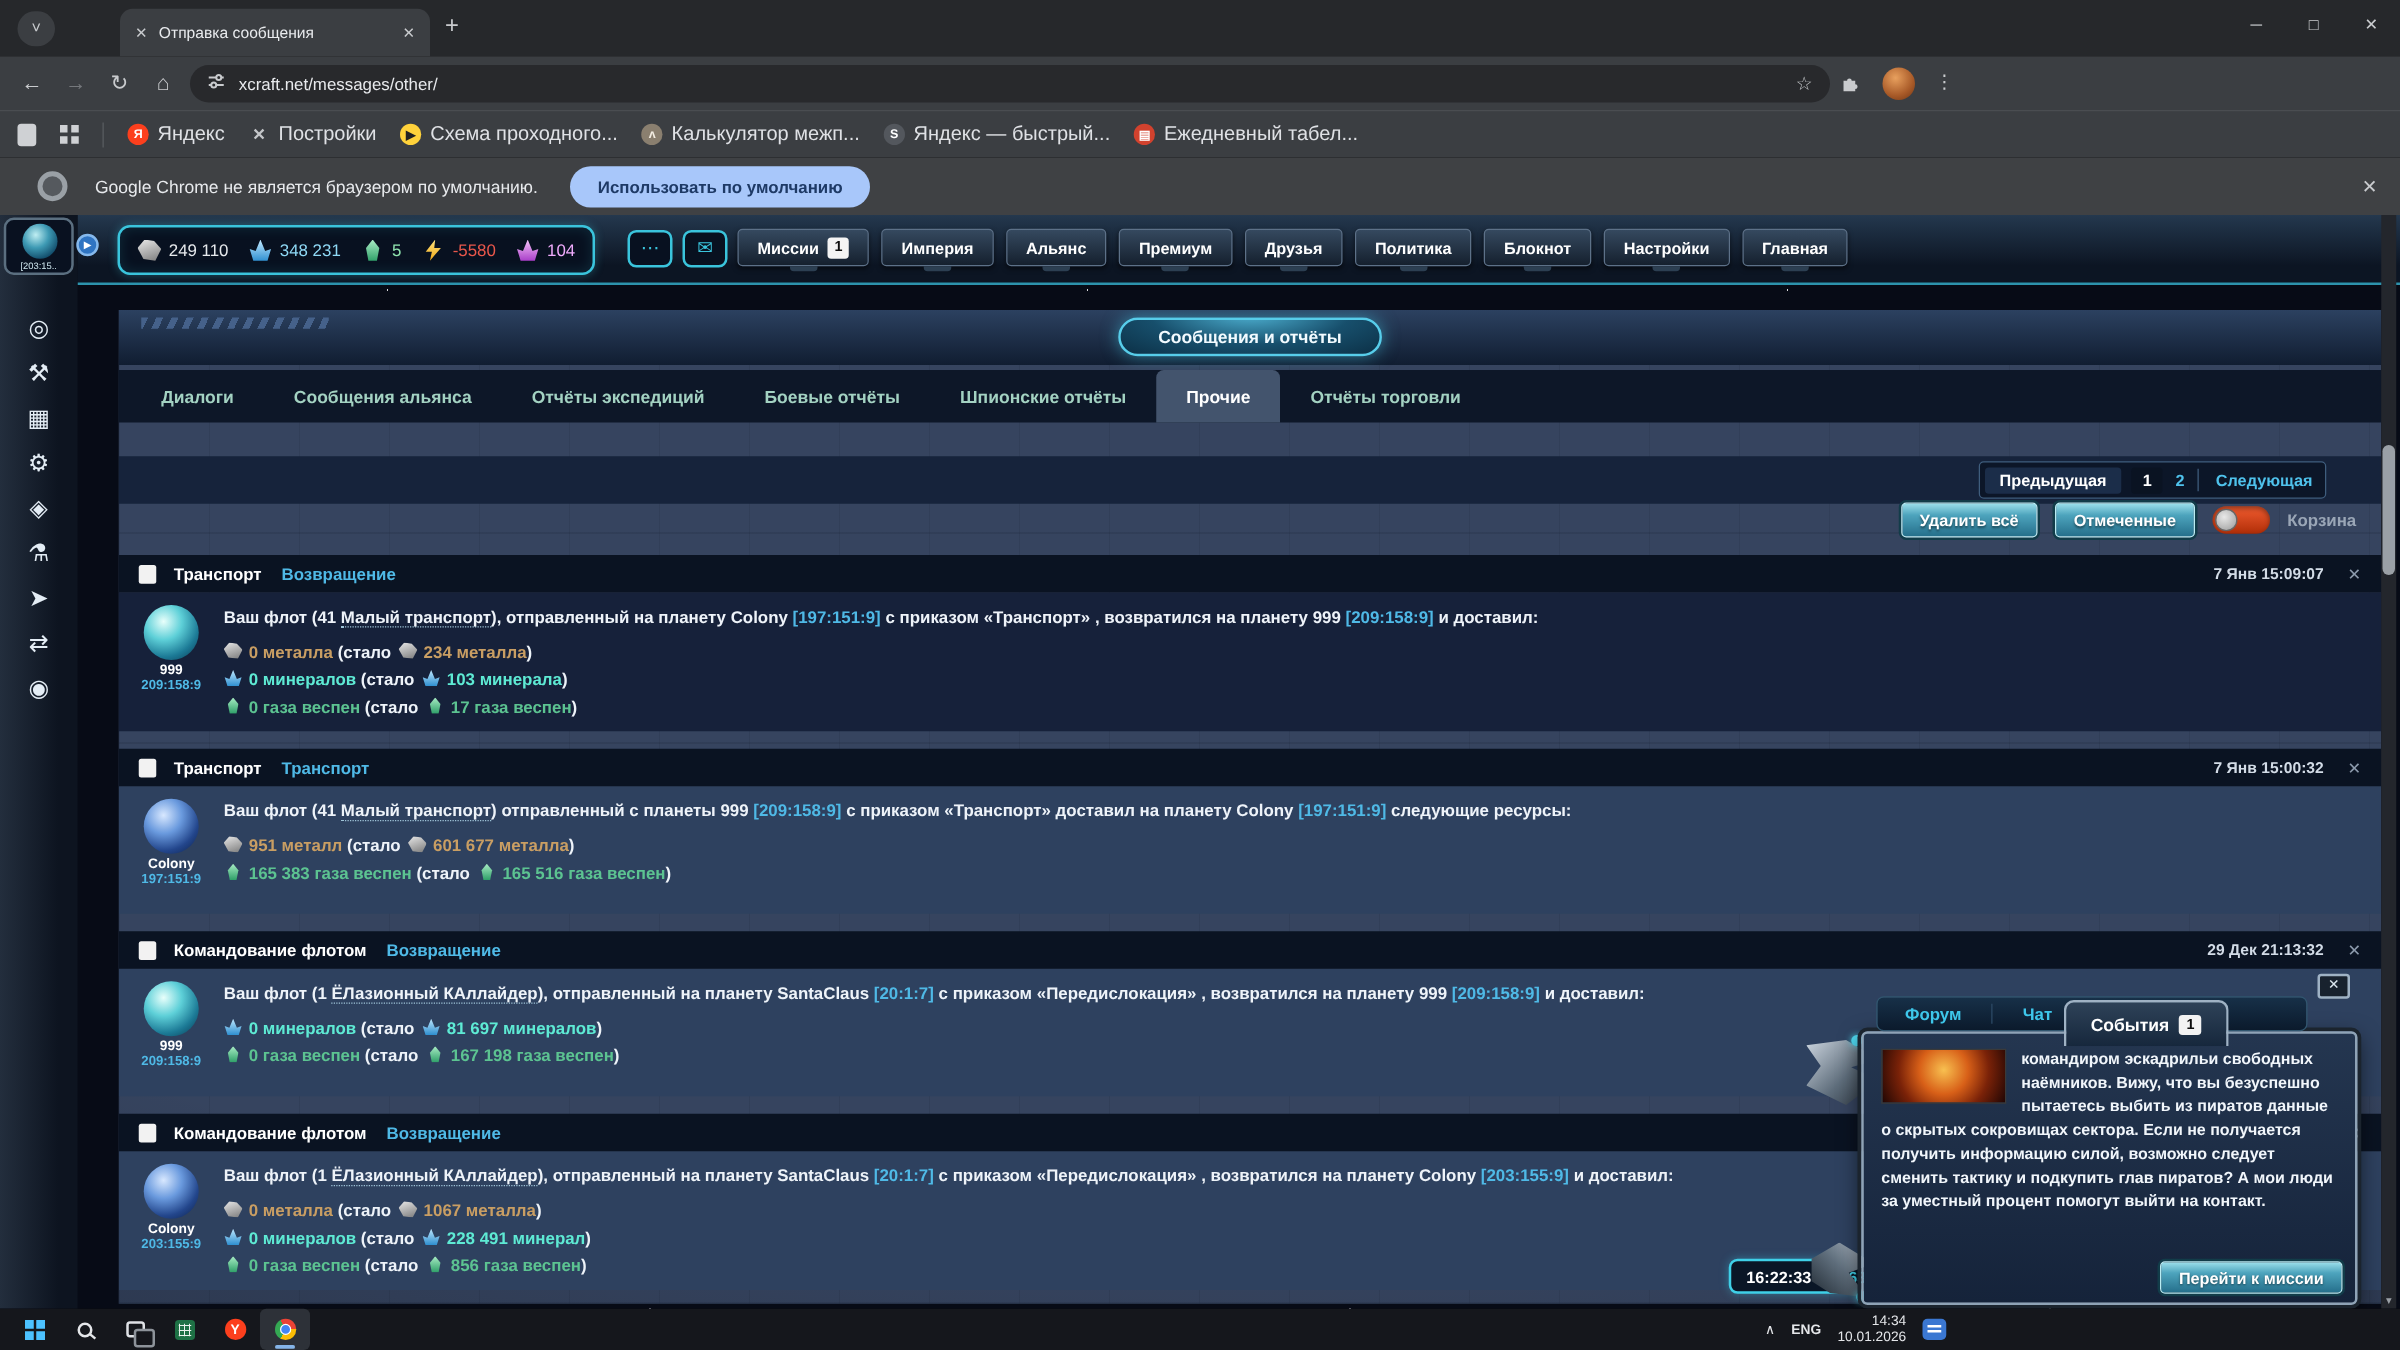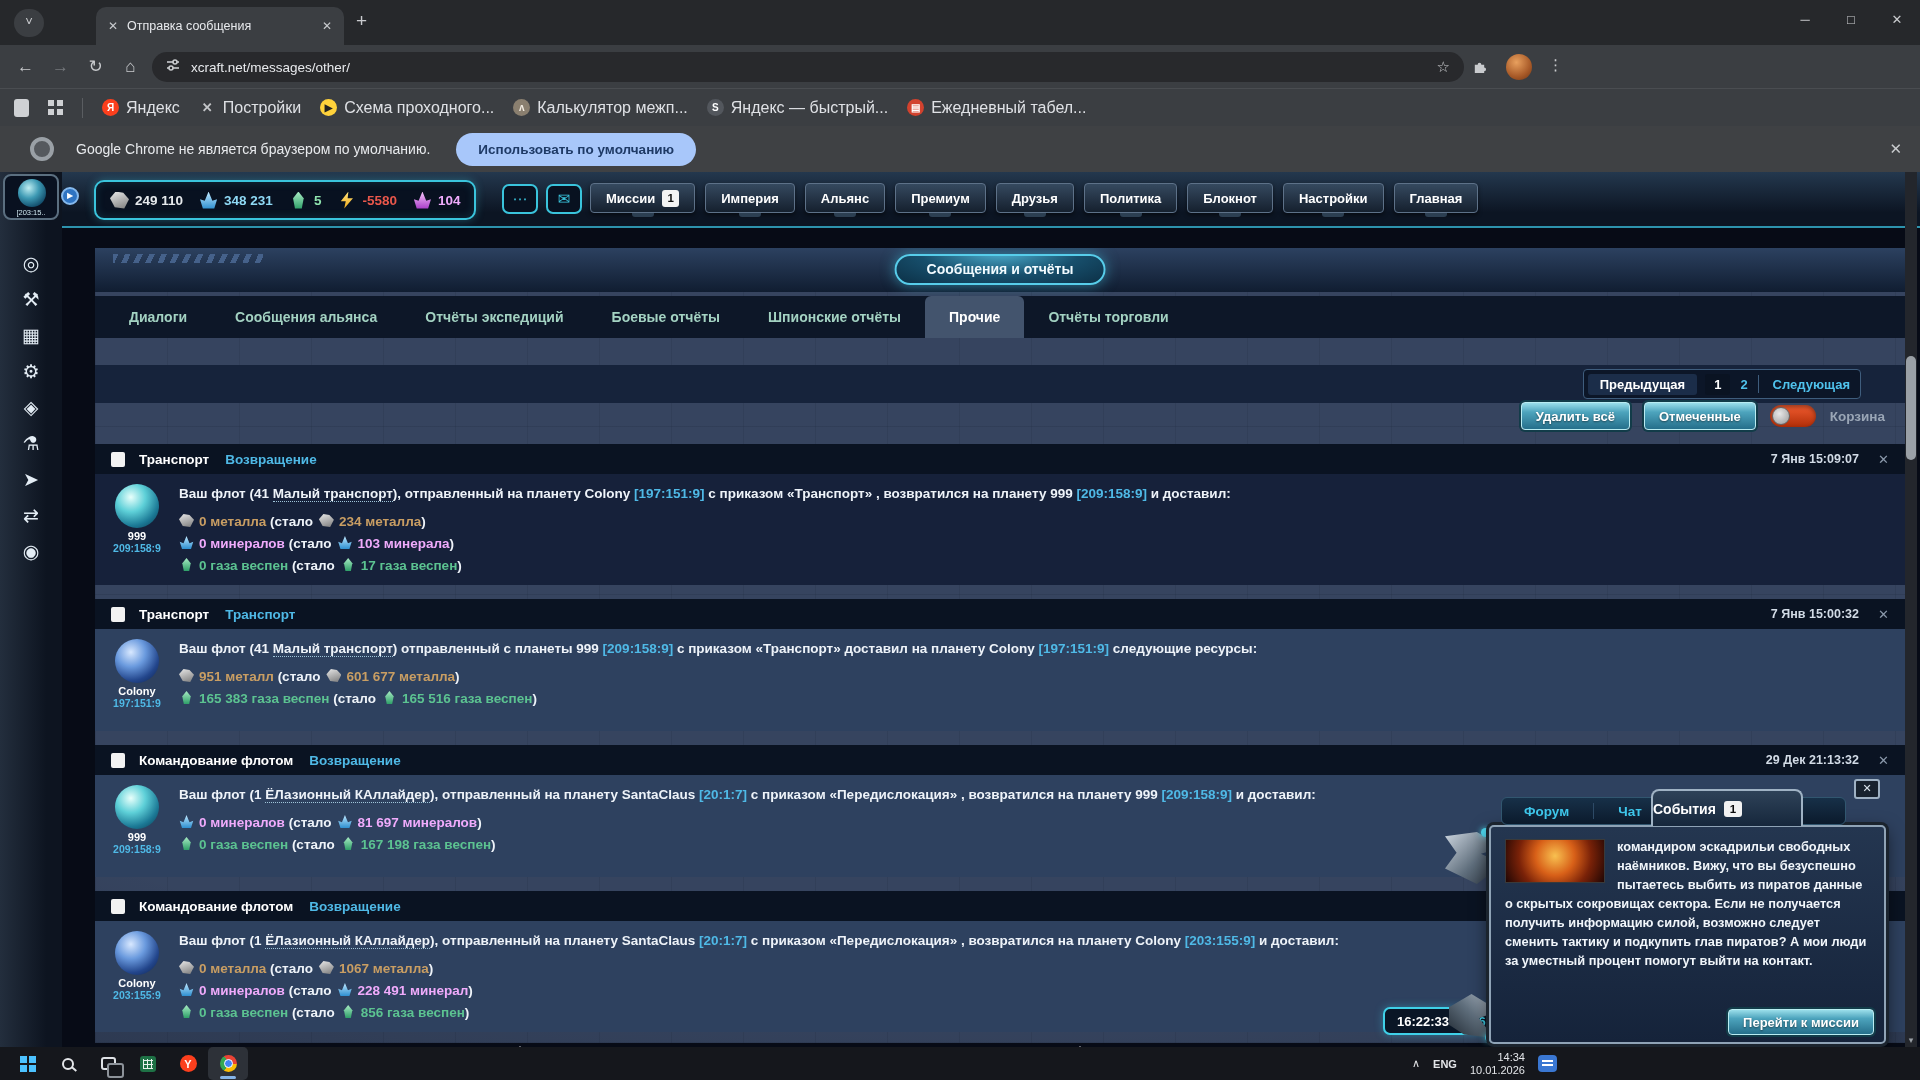--- a/index.html
+++ b/index.html
@@ -58,21 +58,21 @@
   .planet-box{position:absolute;left:3px;top:2px;width:56px;height:46px;border:2px solid #5b6f80;border-radius:8px;background:#091120;z-index:4;overflow:hidden}
   .pimg{position:absolute;left:13px;top:3px;width:28px;height:28px;border-radius:50%;background:radial-gradient(circle at 38% 32%,#bfeef2,#3e9ab4 40%,#14506e 75%,#06263c)}
   .plabel{position:absolute;bottom:1px;width:100%;text-align:center;font-size:7.5px;color:#cfe6ee}
   .play-btn{position:absolute;left:61px;top:15px;width:18px;height:18px;border-radius:50%;background:#2f74c2;border:2px solid #86b9ec;color:#fff;font-size:8px;line-height:13px;text-align:center;z-index:5}
   .side-icons{position:absolute;left:0;top:74px;width:62px;z-index:4}
   .side-ico{width:62px;height:36px;text-align:center;line-height:36px;font-size:19px;color:#e4edf5}
 
   .topbar{position:absolute;left:62px;top:0;right:0;height:56px;background:linear-gradient(180deg,#24384e,#0c1523 75%);border-bottom:2px solid #2d93ad;z-index:2}
   .res-panel{position:absolute;left:32px;top:8px;height:40px;border:2px solid #3ac4dc;border-radius:10px;background:#081120;display:flex;align-items:center;padding:0 14px;gap:16px;box-shadow:0 0 8px rgba(60,200,220,.35),inset 0 0 10px rgba(60,200,220,.15)}
   .res-item{display:flex;align-items:center;gap:6px}
-  .res-val{font-size:13.5px;font-weight:bold}
+  .res-val{font-size:13.5px;font-weight:normal}
   .tico{width:19px;height:17px;display:inline-block}
   .chat-btn{position:absolute;top:12px;width:36px;height:30px;border:2px solid #3ac4dc;border-radius:7px;background:#081120;color:#3ac4dc;text-align:center;line-height:25px;font-size:15px}
   .cb1{left:440px}.cb2{left:484px}
   .nav-menu{position:absolute;left:528px;top:11px;display:flex;gap:10px}
   .nav-btn{position:relative;height:30px;padding:0 15px;background:linear-gradient(180deg,#35495f,#15202e);border:1px solid #5d7188;border-radius:4px;color:#fff;font-size:13px;font-weight:bold;display:flex;align-items:center;gap:7px;box-shadow:0 2px 4px rgba(0,0,0,.5)}
   .nav-btn::after{content:'';position:absolute;left:50%;transform:translateX(-50%);bottom:-5px;width:22px;height:4px;background:#2c3f52;border-radius:0 0 3px 3px}
   .nav-badge{background:#f4f4f4;color:#101010;font-size:11.5px;font-weight:bold;width:17px;height:17px;border-radius:3px;display:grid;place-items:center}
 
   .content{position:absolute;left:95px;top:76px;width:1810px;height:795px;background:#36445f;z-index:2;overflow:hidden}
   .content::before{content:'';position:absolute;inset:0;background:
@@ -115,34 +115,34 @@
   .pav.blue{background:radial-gradient(circle at 36% 30%,#d8e8ff,#6a9ade 35%,#23468c 68%,#0a1d42)}
   .pname{color:#fff;font-size:11px;font-weight:bold}
   .pcoords{color:#4fb9e6;font-size:10.5px;font-weight:bold}
   .mmain{flex:1;padding-right:20px}
   .mtext{color:#eef3f9;font-size:13.5px;font-weight:bold;margin:4px 0 10px}
   .slink{color:#4fb9e6}
   .sfleet{border-bottom:1px dotted #9fc4d8}
   .rline{font-size:13.5px;font-weight:bold;line-height:22px;color:#eef3f9}
   .rico{width:15px;height:13px;display:inline-block;margin:0 5px -1px 0}
   .rico.second{margin-left:6px}
-  .rv-metal{color:#c99e63}.rv-mineral{color:#f0abfc}.rv-gas{color:#5cc391}
+  .rv-metal{color:#c99e63}.rv-mineral{color:#5eead4}.rv-gas{color:#5cc391}
   .metal{background:linear-gradient(160deg,#e8e8e8,#7a7a7a);clip-path:polygon(30% 0,70% 8%,100% 45%,75% 100%,25% 92%,0 40%)}
   .mineral{background:linear-gradient(180deg,#bfe8ff,#2e8fd0);clip-path:polygon(20% 100%,5% 45%,30% 55%,50% 0,70% 55%,95% 45%,80% 100%)}
   .gas{background:linear-gradient(180deg,#a8ecc4,#2e9f68);clip-path:polygon(50% 0,78% 40%,68% 100%,32% 100%,22% 40%)}
   .energy{background:linear-gradient(180deg,#ffe27a,#f0a818);clip-path:polygon(58% 0,18% 58%,44% 58%,36% 100%,82% 40%,54% 40%)}
   .dark-m{background:linear-gradient(180deg,#f4c2f8,#a83cc8);clip-path:polygon(20% 100%,5% 45%,30% 55%,50% 0,70% 55%,95% 45%,80% 100%)}
 
   
   .popup{position:absolute;left:1445px;top:612px;width:445px;height:262px;z-index:6}
   .pp-panel{position:absolute;left:44px;top:41px;right:4px;bottom:2px;background:linear-gradient(180deg,#243650,#15233a);border:2px solid #8fa3b6;border-radius:5px;box-shadow:0 0 0 3px #1b242e,0 6px 18px rgba(0,0,0,.65)}
   .pp-bar{position:absolute;left:56px;top:13px;right:44px;height:28px;background:linear-gradient(180deg,#173048,#0b1a2c);border:1px solid #31566f;border-radius:6px;display:flex;align-items:center;padding:0 22px;gap:24px;z-index:1}
   .pp-link{color:#3ec6ea;font-weight:bold;font-size:13.5px}
   .pp-bar-div{width:1px;height:16px;background:#2d4a66}
-  .pp-tab-active{position:absolute;left:206px;top:5px;width:152px;height:37px;background:linear-gradient(180deg,#2e4258,#16273c);border:2px solid #9fb2c4;border-bottom:none;border-radius:8px 8px 0 0;display:flex;align-items:center;gap:8px;color:#fff;font-weight:bold;font-size:14px;z-index:2}
+  .pp-tab-active{position:absolute;left:206px;top:16px;width:132px;height:37px;background:linear-gradient(180deg,#2e4258,#16273c);border:2px solid #9fb2c4;border-bottom:none;border-radius:8px 8px 0 0;display:flex;align-items:center;justify-content:center;gap:8px;color:#fff;font-weight:bold;font-size:14px;z-index:2}
   .pp-badge{background:#f2f2f2;color:#0c0c0c;width:18px;height:16px;border-radius:3px;display:grid;place-items:center;font-size:11.5px;font-weight:bold}
   .pp-close{position:absolute;right:10px;top:-5px;width:26px;height:20px;border:2px solid #9fb2c4;background:#18222e;border-radius:3px;color:#dbe6ee;font-size:11px;text-align:center;line-height:15px;z-index:3}
   .pp-body{position:absolute;inset:2px;overflow:hidden}
   .pp-avatar{float:left;width:100px;height:44px;margin:10px 12px 4px 12px;background:radial-gradient(circle at 50% 38%,#f8c050,#d86018 35%,#7a2208 65%,#200604);border:1px solid #3a3a3a}
   .pp-text{padding:8px 14px 0 12px;color:#f1f6fb;font-size:12.8px;font-weight:bold;line-height:19px}
   .pp-btn{position:absolute;right:10px;bottom:7px;height:26px}
   .claw-top{position:absolute;left:0;top:48px;width:58px;height:52px;background:linear-gradient(135deg,#cdd6e0,#5f6e7c 55%,#232c36);clip-path:polygon(0 8%,55% 0,100% 30%,62% 42%,100% 62%,55% 100%,0 70%,20% 40%)}
   .claw-bot{position:absolute;left:4px;bottom:8px;width:50px;height:44px;background:linear-gradient(45deg,#1f2831,#5f6e7c 50%,#b9c4cf);clip-path:polygon(0 30%,45% 0,100% 38%,60% 55%,90% 100%,30% 92%,0 70%)}
   .claw-dot{position:absolute;left:36px;top:44px;width:9px;height:9px;border-radius:50%;background:#4fd8f0;box-shadow:0 0 6px #4fd8f0}
   .claw-dot2{position:absolute;left:40px;bottom:4px;width:9px;height:9px;border-radius:50%;background:#4fd8f0;box-shadow:0 0 6px #4fd8f0}

